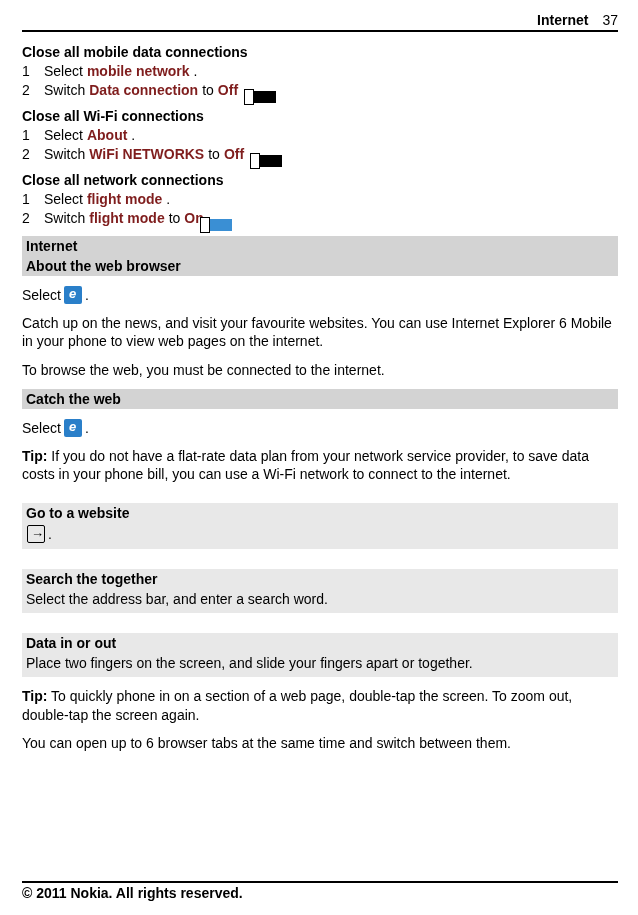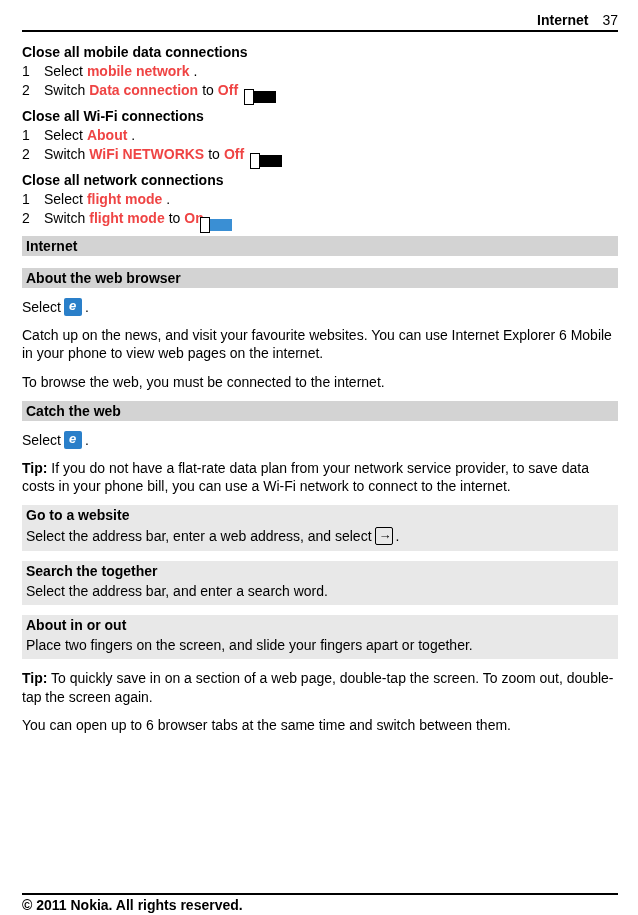--- a/index.html
+++ b/index.html
@@ -22,34 +22,34 @@
       margin-bottom: 12px;
     }
     .header-title { font-weight: bold; }
     .header-pagenum { font-weight: normal; }
     .section-title { font-weight: bold; margin-bottom: 2px; }
     .step-list { margin-bottom: 10px; }
     .step-row { display: flex; align-items: center; margin: 3px 0; }
     .step-num { width: 22px; font-weight: normal; }
     .step-text { display: flex; align-items: center; flex-wrap: wrap; gap: 4px; }
     .step-text span, .body-text span { display: inline; }
-    .emph { font-weight: bold; color: #ef4444; }
+    .emph { font-weight: bold; color: #7f1d1d; }
     .body-text { margin: 10px 0; line-height: 1.3; }
     .gray-header {
       background: #d3d3d3;
       font-weight: bold;
       padding: 2px 4px;
       margin-top: 6px;
     }
-    .gray-header.tight { margin-top: 12px; }
+    .gray-header.tight { margin-top: 0; }
     .light-gray-header {
       background: #e8e8e8;
       font-weight: bold;
       padding: 2px 4px;
-      margin-top: 10px;
+      margin-top: 20px;
     }
     .light-subbody {
       background: #e8e8e8;
       padding: 2px 4px 6px 4px;
     }
     .toggle-icon {
       display: inline-flex;
       align-items: center;
       vertical-align: middle;
       margin-left: 2px;
@@ -124,21 +124,21 @@
       font-size: 13px;
       font-weight: bold;
       left: 3px;
       top: -1px;
     }
     .inline-row { display: flex; align-items: center; flex-wrap: wrap; gap: 2px; }
     .footer {
       position: absolute;
       left: 22px;
       right: 20px;
-      bottom: 2px;
+      bottom: 14px;
       border-top: 2px solid #000;
       padding-top: 2px;
       font-weight: bold;
     }
     .tip-label { font-weight: bold; margin-top: 41px; }
   </style>
 </head>
 <body>
 
 <div class="header">
@@ -234,30 +234,29 @@
     <span class="ie-icon"></span>
     <span>.</span>
 </div>
 
 <div class="body-text">
   <span class="tip-label">Tip:</span><span> If you do not have a flat-rate data plan from your network service provider, to save data costs in your phone bill, you can use a Wi-Fi network to connect to the internet.</span>
 </div>
 
 <div class="light-gray-header">Go to a website</div>
 <div class="light-subbody inline-row">
-  <span>Select the address bar, enter a web address, and select </span>
     <span class="arrow-icon"></span>
     <span>.</span>
 </div>
 
 <div class="light-gray-header">Search the together</div>
 <div class="light-subbody">Select the address bar, and enter a search word.</div>
 
-<div class="light-gray-header">About in or out</div>
+<div class="light-gray-header">Data in or out</div>
 <div class="light-subbody">Place two fingers on the screen, and slide your fingers apart or together.</div>
 
 <div class="body-text">
-  <span class="tip-label">Tip:</span><span> To quickly save in on a section of a web page, double-tap the screen. To zoom out, double-tap the screen again.</span>
+  <span class="tip-label">Tip:</span><span> To quickly phone in on a section of a web page, double-tap the screen. To zoom out, double-tap the screen again.</span>
 </div>
 
 <div class="body-text">You can open up to 6 browser tabs at the same time and switch between them.</div>
 
 <div class="footer">© 2011 Nokia. All rights reserved.</div>
 
 </body></html>

